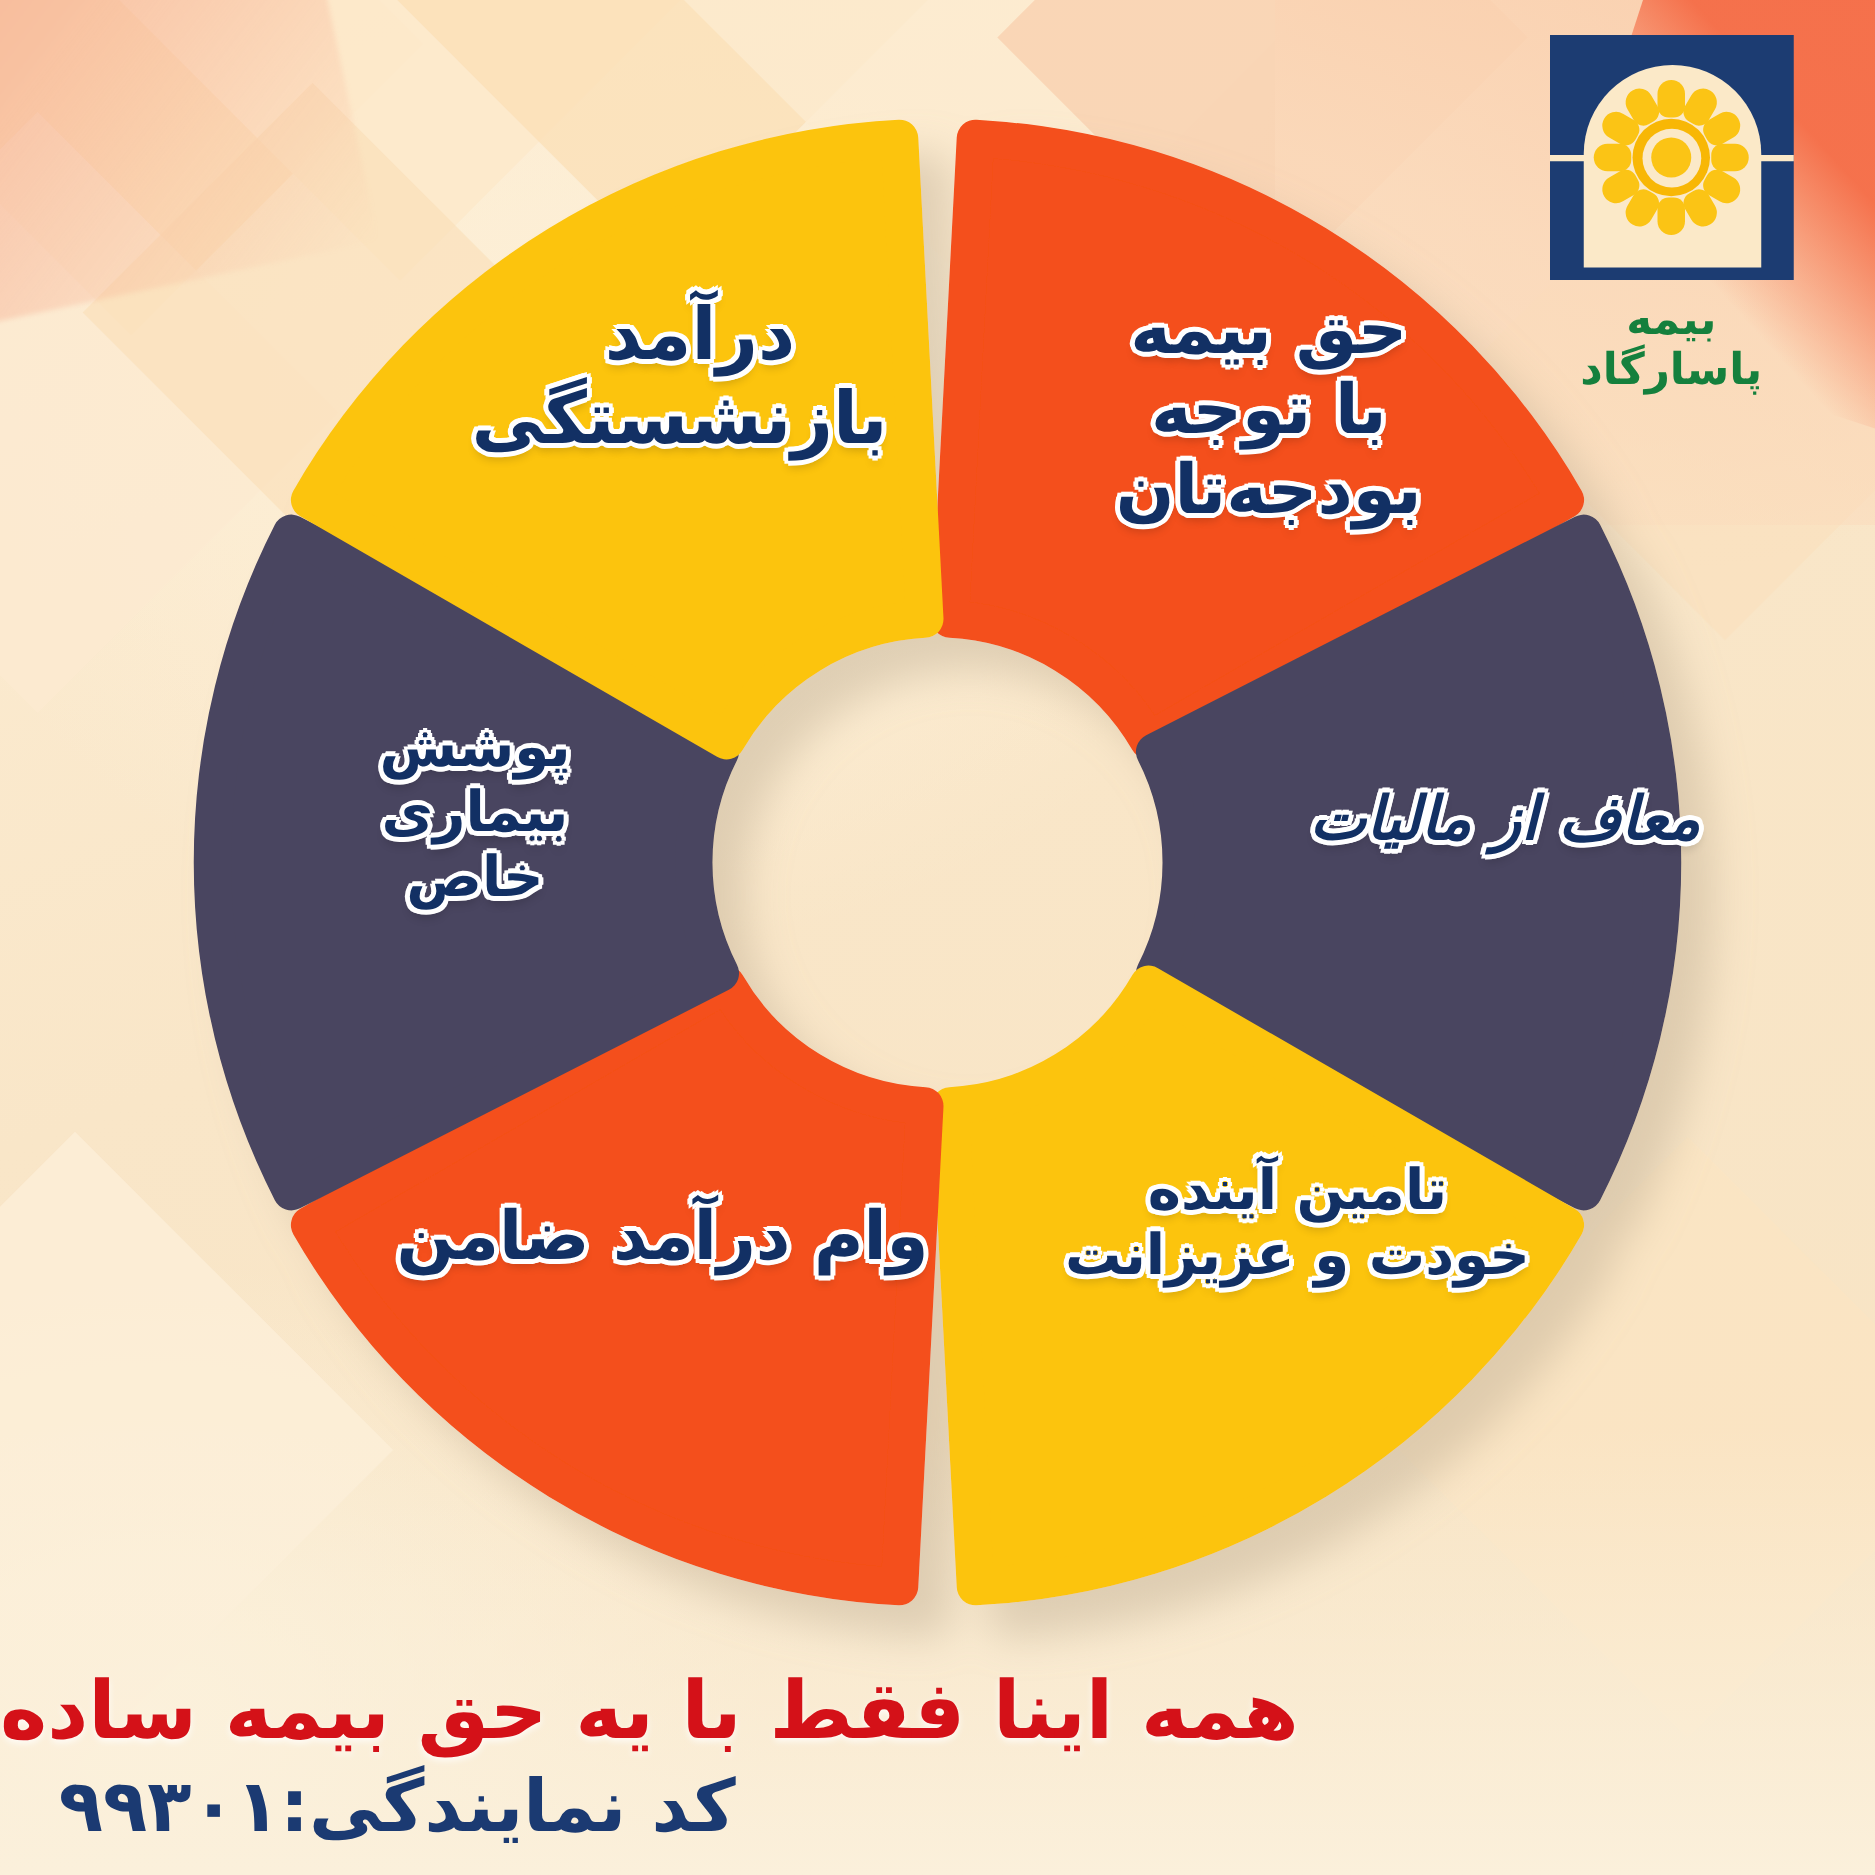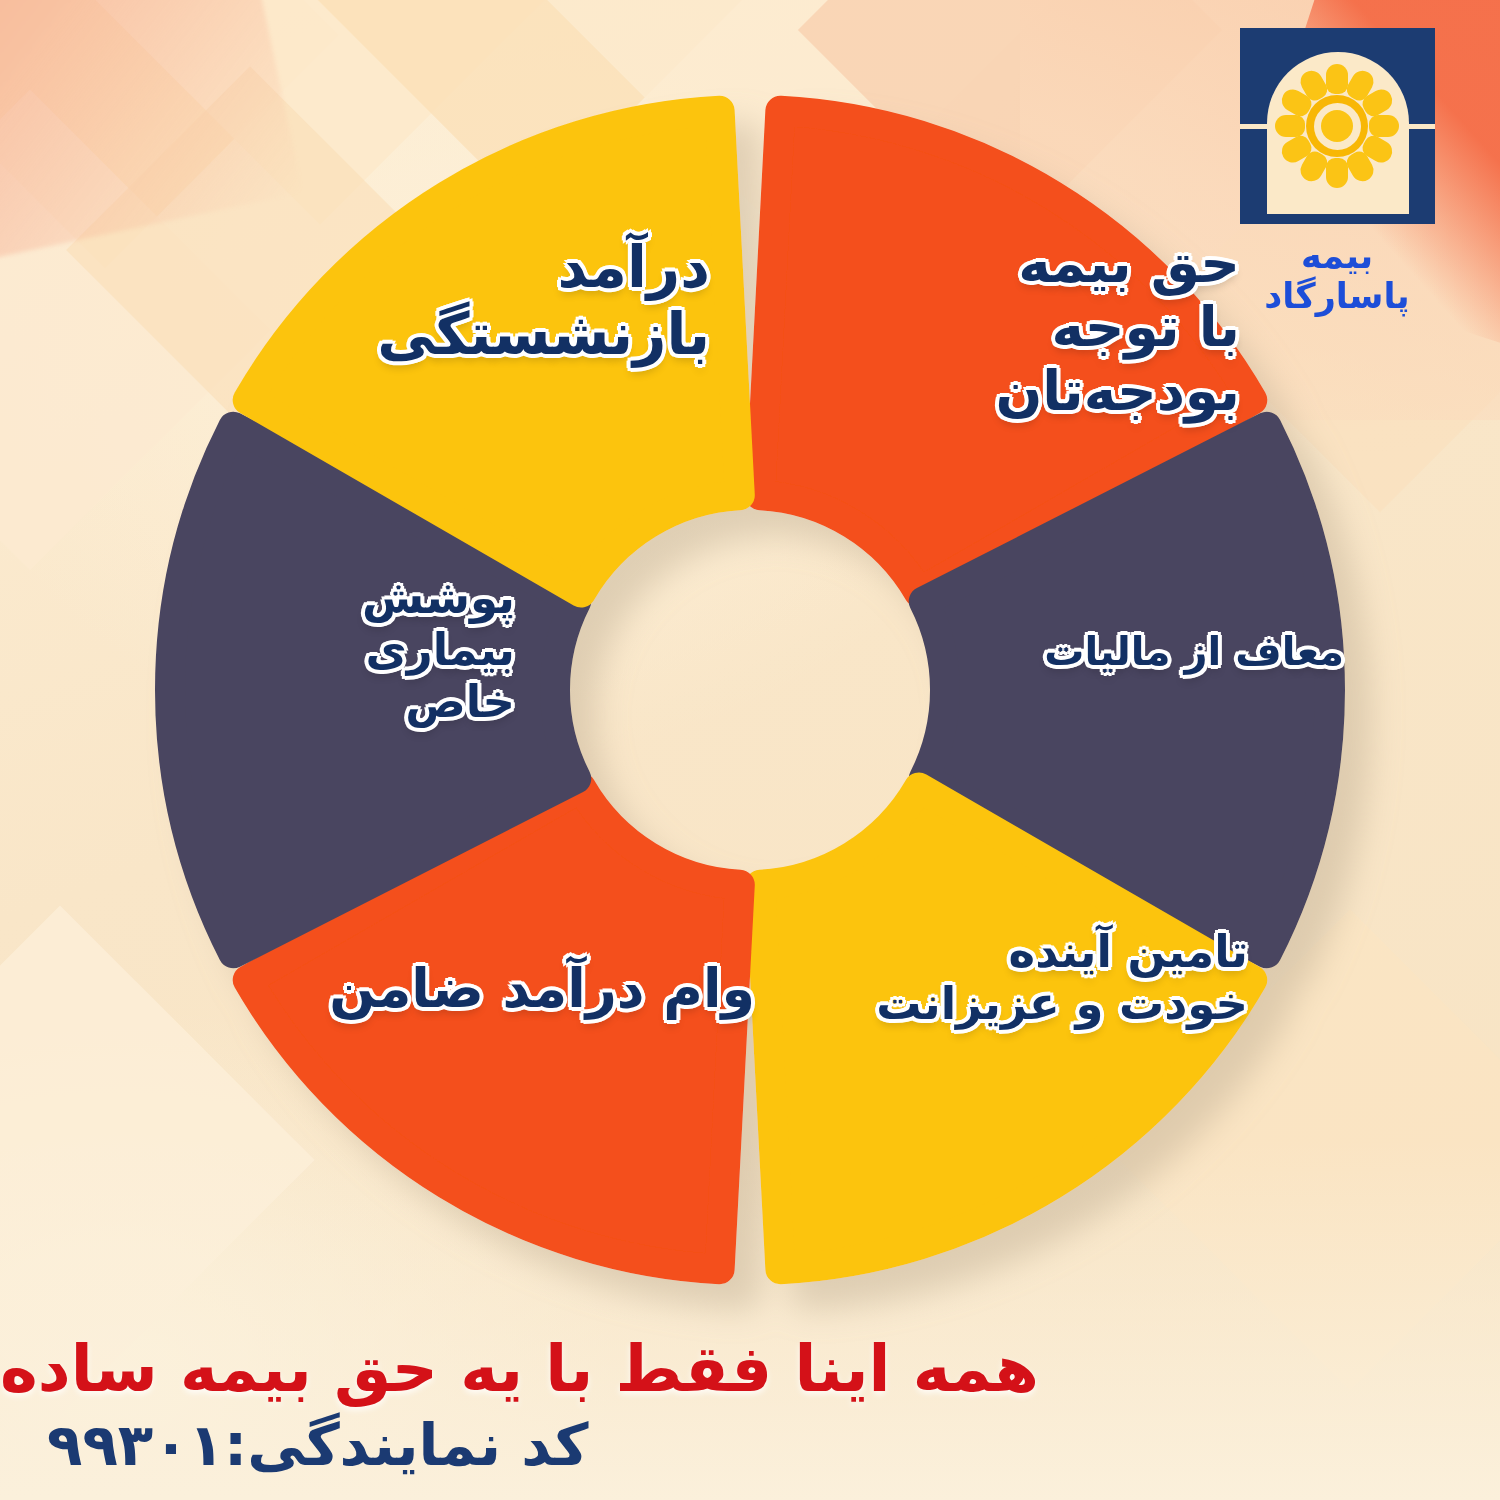--- a/index.html
+++ b/index.html
@@ -83,38 +83,38 @@
   
   #wheel {
     position: absolute;
     left: 0; top: 0;
     width: 1500px;
     height: 1500px;
   }
 
   .seg-label {
     position: absolute;
-    text-align: right;
+    text-align: center;
     color: #123064;
     font-weight: bold;
     line-height: 1.16;
     white-space: pre-line;
     direction: rtl;
     letter-spacing: -0.5px;
     text-shadow:
       -3px -3px 0 #ffffff,  3px -3px 0 #ffffff,
       -3px  3px 0 #ffffff,  3px  3px 0 #ffffff,
       -4px  0   0 #ffffff,  4px  0   0 #ffffff,
        0   -4px 0 #ffffff,  0    4px 0 #ffffff,
        0    6px 8px rgba(0,0,0,.18);
     pointer-events: none;
   }
 
   .lbl-premium   { left: 790px;  top: 232px;  width: 450px; font-size: 55px; }
-  .lbl-tax       { left: 944px;  top: 628px;  width: 400px; font-size: 40px; }
+  .lbl-tax       { left: 1004px;  top: 628px;  width: 400px; font-size: 48px; font-style: italic; }
   .lbl-future    { left: 828px;  top: 926px;  width: 420px; font-size: 45px; }
   .lbl-loan      { left: 305px;  top: 958px;  width: 450px; font-size: 54px; }
   .lbl-illness   { left: 245px;  top: 572px;  width: 270px; font-size: 45px; }
   .lbl-pension   { left: 410px;  top: 234px;  width: 300px; font-size: 58px; }
 
   
   #logo {
     position: absolute;
     left: 1232px;
     top: 28px;
@@ -187,21 +187,21 @@
     left: 50%; top: 50%;
     width: 32px; height: 32px;
     margin: -16px 0 0 -16px;
     border-radius: 50%;
     background: #fbc415;
   }
   .logo-text {
     margin-top: 12px;
     font-size: 35px;
     font-weight: bold;
-    color: #1d4ed8;
+    color: #15803d;
     direction: rtl;
     letter-spacing: -1px;
   }
 
   
   #footer {
     position: absolute;
     left: 0;
     right: 0;
     bottom: 22px;

